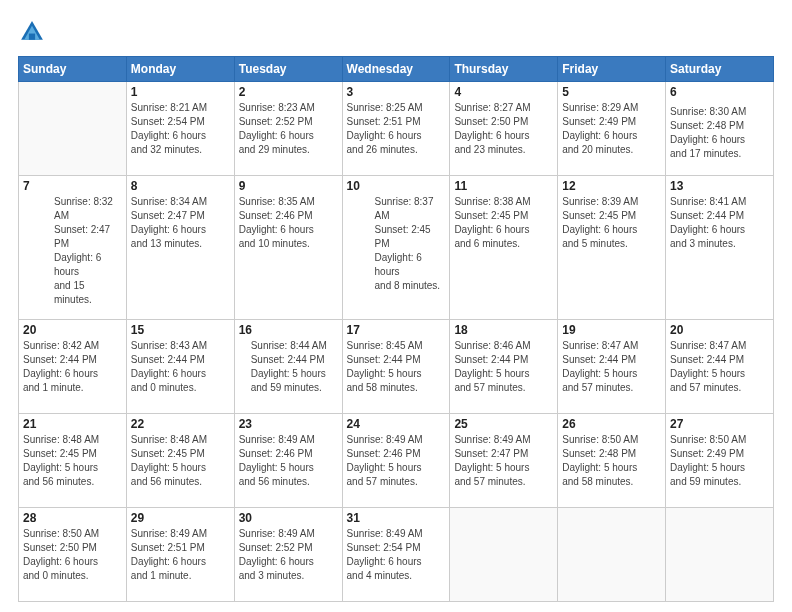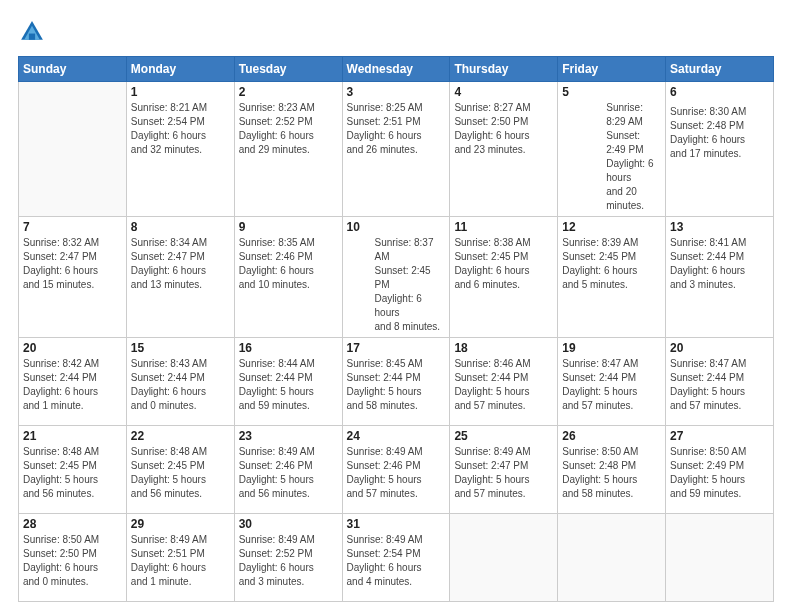--- a/index.html
+++ b/index.html
@@ -144,37 +144,37 @@
           </td>
           <td>
             <div class="day-num">4</div>
             <div class="day-info" style="white-space: pre-line;">Sunrise: 8:27 AM
 Sunset: 2:50 PM
 Daylight: 6 hours
 and 23 minutes.</div>
           </td>
           <td>
             <div class="day-num">5</div>
-            <div class="day-info" style="white-space: pre-line; margin-left: 44px;">Sunrise: 8:29 AM
+            <div class="day-info" style="white-space: pre-line;">Sunrise: 8:29 AM
 Sunset: 2:49 PM
 Daylight: 6 hours
 and 20 minutes.</div>
           </td>
           <td>
             <div class="day-num">6</div>
             <div class="day-info" style="white-space: pre-line; margin-top: 6px;">Sunrise: 8:30 AM
 Sunset: 2:48 PM
 Daylight: 6 hours
 and 17 minutes.</div>
           </td>
         </tr>
         <tr>
           <td>
             <div class="day-num">7</div>
-            <div class="day-info" style="white-space: pre-line;">Sunrise: 8:32 AM
+            <div class="day-info" style="white-space: pre-line; margin-left: 31px;">Sunrise: 8:32 AM
 Sunset: 2:47 PM
 Daylight: 6 hours
 and 15 minutes.</div>
           </td>
           <td>
             <div class="day-num">8</div>
             <div class="day-info" style="white-space: pre-line;">Sunrise: 8:34 AM
 Sunset: 2:47 PM
 Daylight: 6 hours
 and 13 minutes.</div>
@@ -225,21 +225,21 @@
           </td>
           <td>
             <div class="day-num">15</div>
             <div class="day-info" style="white-space: pre-line;">Sunrise: 8:43 AM
 Sunset: 2:44 PM
 Daylight: 6 hours
 and 0 minutes.</div>
           </td>
           <td>
             <div class="day-num">16</div>
-            <div class="day-info" style="white-space: pre-line;">Sunrise: 8:44 AM
+            <div class="day-info" style="white-space: pre-line; margin-left: 12px;">Sunrise: 8:44 AM
 Sunset: 2:44 PM
 Daylight: 5 hours
 and 59 minutes.</div>
           </td>
           <td>
             <div class="day-num">17</div>
             <div class="day-info" style="white-space: pre-line;">Sunrise: 8:45 AM
 Sunset: 2:44 PM
 Daylight: 5 hours
 and 58 minutes.</div>

